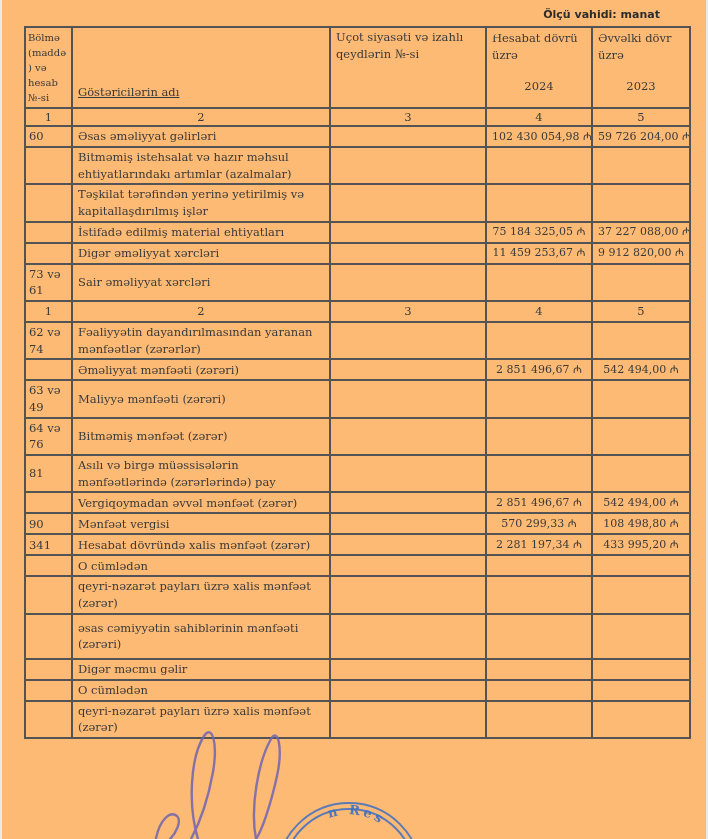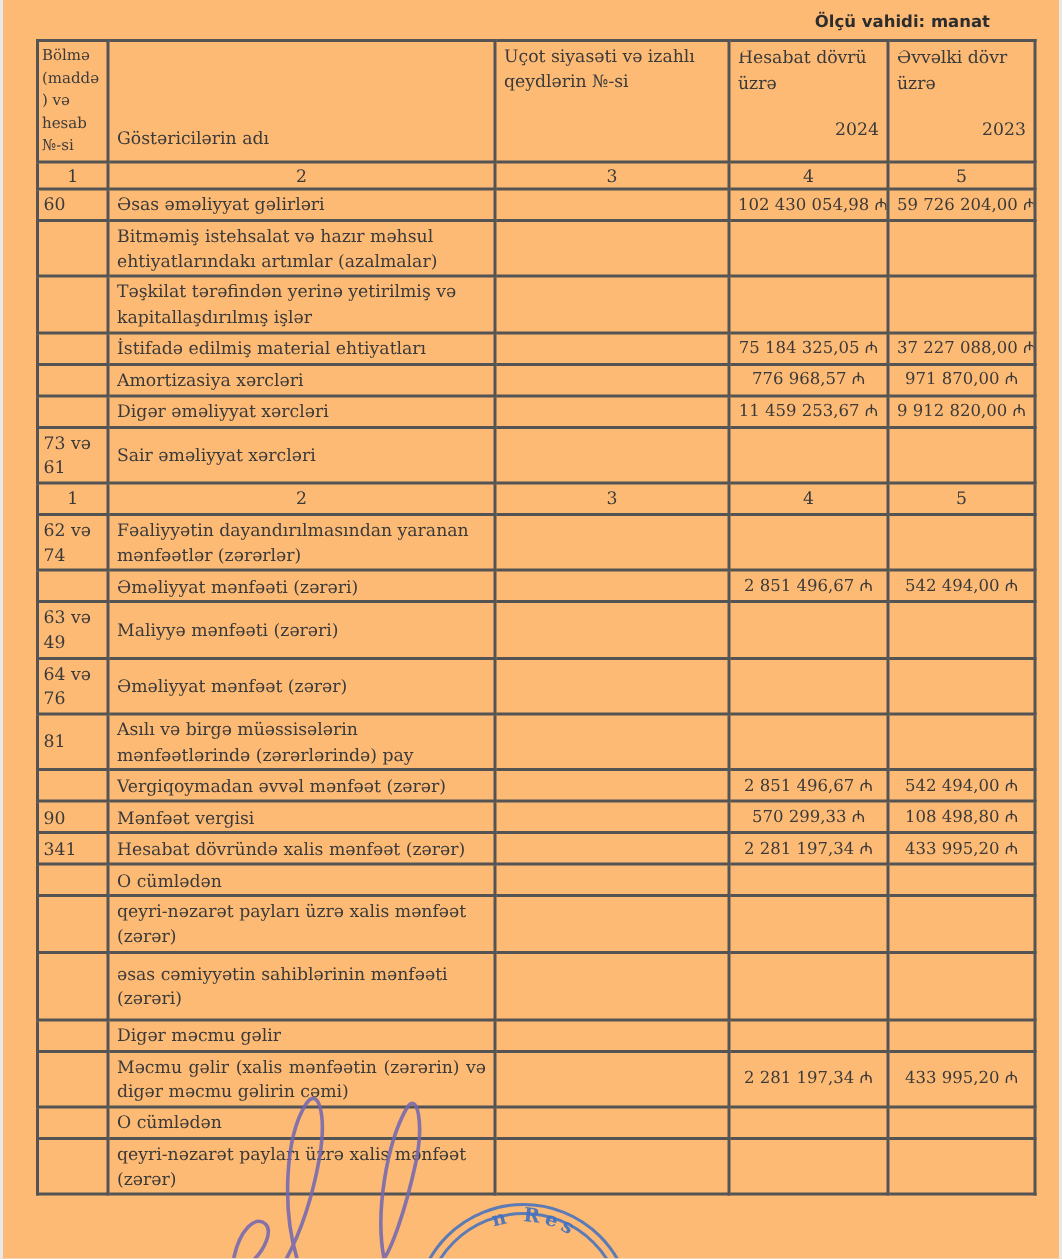--- a/index.html
+++ b/index.html
@@ -19,26 +19,26 @@
     border:2px solid #474747;
   }
   .report th, .report td {
     border:2px solid #545454; padding:1px 5px;
     font-size:11.5px; line-height:1.45; font-weight:normal;
     text-align:left; vertical-align:middle; overflow:hidden;
     color:#3a3a3a; word-wrap:break-word;
   }
   tr.header-row th { height:70px; }
   th.h-col1 { vertical-align:top; font-size:10px; padding:2px 2px; line-height:1.5; }
-  th.h-col2 { vertical-align:bottom; padding-bottom:6px; }
+  th.h-col2 { vertical-align:bottom; padding-bottom:6px;text-decoration:underline; }
   th.h-col3 { vertical-align:top; }
   th.h-col45 { vertical-align:top; padding:0;border-radius:23px; }
   .h-flex { display:flex; flex-direction:column; justify-content:space-between;
             height:70px; box-sizing:border-box; padding:2px 5px 3px 5px; }
-  .h-year { text-align:right; }
+  .h-year { text-align:center; }
   td.num-cell { text-align:center; height:16px; padding:0 4px; line-height:1.3; }
   td.code-cell { padding-left:3px; }
   td.name-cell { }
   td.name-cell.justify { text-align:justify; }
   td.note-cell { }
   td.val-cell { text-align:center; font-size:11px; white-space:nowrap; }
   tbody tr { height:21px; }
   tbody tr.tall { height:45px;margin-left:44px; }
   .sig-svg, .stamp-svg { position:absolute; pointer-events:none; z-index:5; }
   .sig-svg { left:128px; top:688px; }
@@ -109,27 +109,20 @@
         </tr>
         <tr>
           <td class="code-cell"></td>
           <td class="name-cell">İstifadə edilmiş material ehtiyatları</td>
           <td class="note-cell"></td>
           <td class="val-cell">75 184 325,05 ₼</td>
           <td class="val-cell">37 227 088,00 ₼</td>
         </tr>
         <tr>
           <td class="code-cell"></td>
-          <td class="name-cell">Amortizasiya xərcləri</td>
-          <td class="note-cell"></td>
-          <td class="val-cell">776 968,57 ₼</td>
-          <td class="val-cell">971 870,00 ₼</td>
-        </tr>
-        <tr>
-          <td class="code-cell"></td>
           <td class="name-cell">Digər əməliyyat xərcləri</td>
           <td class="note-cell"></td>
           <td class="val-cell">11 459 253,67 ₼</td>
           <td class="val-cell">9 912 820,00 ₼</td>
         </tr>
         <tr>
           <td class="code-cell">73 və 61</td>
           <td class="name-cell">Sair əməliyyat xərcləri</td>
           <td class="note-cell"></td>
           <td class="val-cell"></td>
@@ -158,21 +151,21 @@
         </tr>
         <tr>
           <td class="code-cell">63 və 49</td>
           <td class="name-cell">Maliyyə mənfəəti (zərəri)</td>
           <td class="note-cell"></td>
           <td class="val-cell"></td>
           <td class="val-cell"></td>
         </tr>
         <tr>
           <td class="code-cell">64 və 76</td>
-          <td class="name-cell">Əməliyyat mənfəət (zərər)</td>
+          <td class="name-cell">Bitməmiş mənfəət (zərər)</td>
           <td class="note-cell"></td>
           <td class="val-cell"></td>
           <td class="val-cell"></td>
         </tr>
         <tr>
           <td class="code-cell">81</td>
           <td class="name-cell">Asılı və birgə müəssisələrin mənfəətlərində (zərərlərində) pay</td>
           <td class="note-cell"></td>
           <td class="val-cell"></td>
           <td class="val-cell"></td>
@@ -218,27 +211,20 @@
           <td class="note-cell"></td>
           <td class="val-cell"></td>
           <td class="val-cell"></td>
         </tr>
         <tr>
           <td class="code-cell"></td>
           <td class="name-cell">Digər məcmu gəlir</td>
           <td class="note-cell"></td>
           <td class="val-cell"></td>
           <td class="val-cell"></td>
-        </tr>
-        <tr>
-          <td class="code-cell"></td>
-          <td class="name-cell justify">Məcmu gəlir (xalis mənfəətin (zərərin) və digər məcmu gəlirin cəmi)</td>
-          <td class="note-cell"></td>
-          <td class="val-cell">2 281 197,34 ₼</td>
-          <td class="val-cell">433 995,20 ₼</td>
         </tr>
         <tr>
           <td class="code-cell"></td>
           <td class="name-cell">O cümlədən</td>
           <td class="note-cell"></td>
           <td class="val-cell"></td>
           <td class="val-cell"></td>
         </tr>
         <tr>
           <td class="code-cell"></td>

